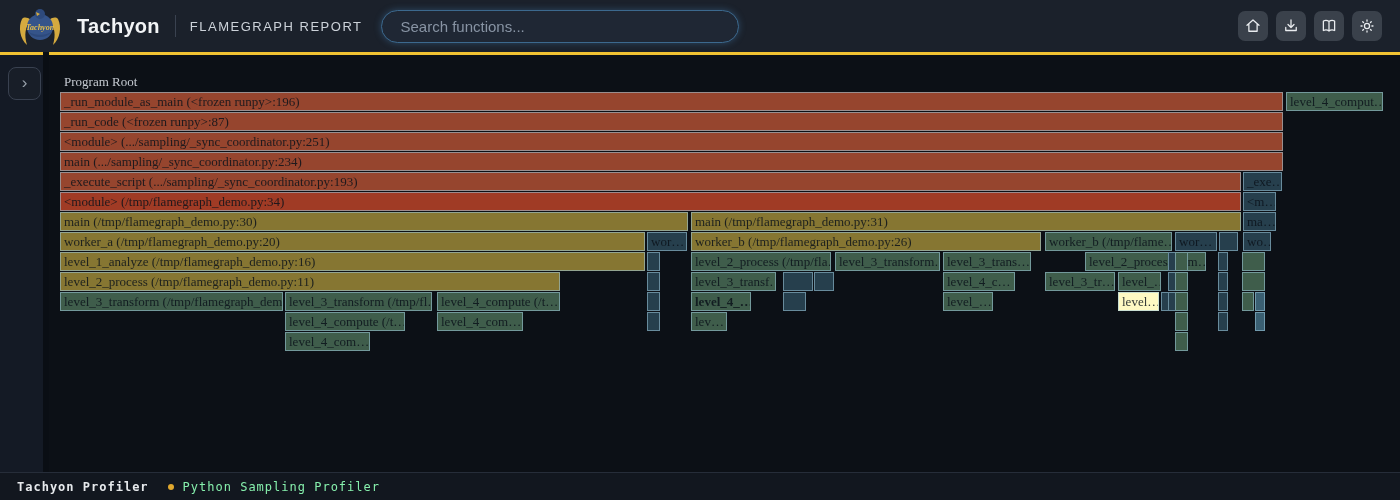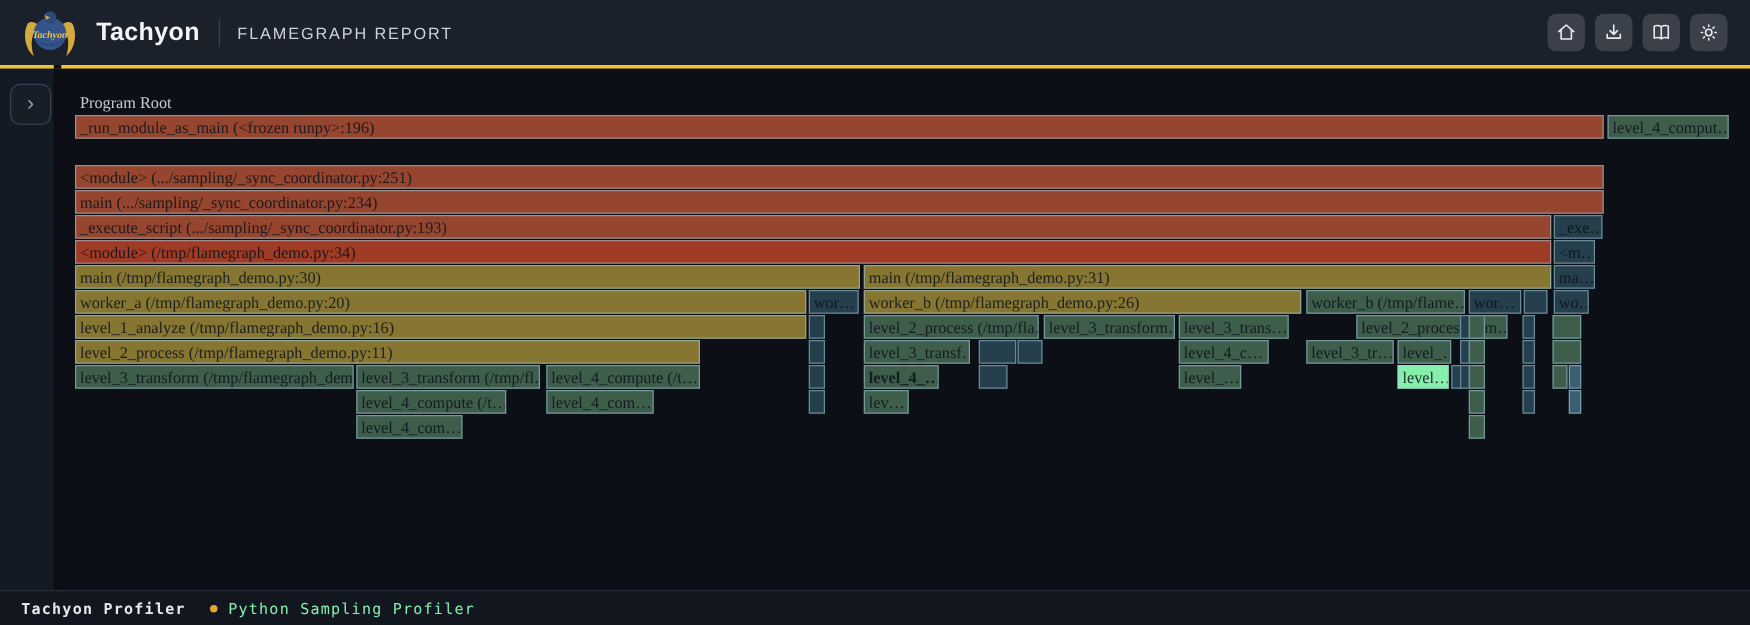--- a/index.html
+++ b/index.html
@@ -67,20 +67,21 @@
         <circle cx="24" cy="24" r="13" fill="#35548a"></circle>
         <circle cx="24" cy="11" r="5" fill="#2e4a7c"></circle>
         <path d="M20 9 l4 2 l-3 2 z" fill="#d4aa3f"></path>
         <path d="M12 28 C16 36 32 36 36 28 C32 33 16 33 12 28 Z" fill="#2e4a7c"></path>
         <text x="24" y="27" text-anchor="middle" font-size="8" font-style="italic" font-weight="bold" fill="#e8c04a" font-family="Liberation Serif, serif">Tachyon</text>
       </svg>
     </div>
     <div class="app-title">Tachyon</div>
     <div class="vdiv"></div>
     <div class="report">FLAMEGRAPH REPORT</div>
+    <input class="search" type="text" placeholder="Search functions..." style="">
     <div class="hspacer"></div>
     <div class="hbtns">
       <button class="hbtn">
         <svg width="18" height="18" viewBox="0 0 24 24">
           <path d="M4 11 L12 4 L20 11 M6.5 9.5 V19 H17.5 V9.5"></path>
         </svg>
       </button>
       <button class="hbtn">
         <svg width="18" height="18" viewBox="0 0 24 24">
           <path d="M12 4 V13.5 M8 10 L12 14 L16 10 M5 14 V18 H19 V14"></path>
@@ -111,20 +112,21 @@
       </button>
     </aside>
     <div class="side-divider"></div>
     <div class="content"></div>
   </div>
 
   <div class="flame-layer">
     <div class="root-label">Program Root</div>
   <div class="bar" style="left: 60px; top: 92px; width: 1223px; height: 19px; background: rgb(150, 69, 46);">_run_module_as_main (&lt;frozen runpy&gt;:196)</div>
       <div class="bar" style="left: 1286px; top: 92px; width: 97px; height: 19px; background: rgb(63, 93, 75);">level_4_comput…</div>
+      <div class="bar" style="left: 60px; top: 112px; width: 1223px; height: 19px; background: rgb(150, 69, 46);">_run_code (&lt;frozen runpy&gt;:87)</div>
       <div class="bar" style="left: 60px; top: 132px; width: 1223px; height: 19px; background: rgb(150, 69, 46);">&lt;module&gt; (.../sampling/_sync_coordinator.py:251)</div>
       <div class="bar" style="left: 60px; top: 152px; width: 1223px; height: 19px; background: rgb(150, 69, 46);">main (.../sampling/_sync_coordinator.py:234)</div>
       <div class="bar" style="left: 60px; top: 172px; width: 1181px; height: 19px; background: rgb(150, 69, 46);">_execute_script (.../sampling/_sync_coordinator.py:193)</div>
       <div class="bar" style="left: 1243px; top: 172px; width: 39px; height: 19px; background: rgb(38, 63, 77);">_exe…</div>
       <div class="bar" style="left: 60px; top: 192px; width: 1181px; height: 19px; background: rgb(160, 59, 37);">&lt;module&gt; (/tmp/flamegraph_demo.py:34)</div>
       <div class="bar" style="left: 1243px; top: 192px; width: 33px; height: 19px; background: rgb(38, 63, 77);">&lt;m…</div>
       <div class="bar" style="left: 60px; top: 212px; width: 628px; height: 19px; background: rgb(134, 118, 50);">main (/tmp/flamegraph_demo.py:30)</div>
       <div class="bar" style="left: 691px; top: 212px; width: 550px; height: 19px; background: rgb(134, 118, 50);">main (/tmp/flamegraph_demo.py:31)</div>
       <div class="bar" style="left: 1243px; top: 212px; width: 33px; height: 19px; background: rgb(38, 63, 77);">ma…</div>
       <div class="bar" style="left: 60px; top: 232px; width: 585px; height: 19px; background: rgb(134, 118, 50);">worker_a (/tmp/flamegraph_demo.py:20)</div>
@@ -156,21 +158,21 @@
       <div class="bar" style="left: 1175px; top: 272px; width: 13px; height: 19px; background: rgb(63, 93, 75);"></div>
       <div class="bar" style="left: 1218px; top: 272px; width: 10px; height: 19px; background: rgb(38, 63, 77);"></div>
       <div class="bar" style="left: 1242px; top: 272px; width: 23px; height: 19px; background: rgb(63, 93, 75);"></div>
       <div class="bar" style="left: 60px; top: 292px; width: 223px; height: 19px; background: rgb(63, 93, 75);">level_3_transform (/tmp/flamegraph_dem…</div>
       <div class="bar" style="left: 285px; top: 292px; width: 147px; height: 19px; background: rgb(63, 93, 75);">level_3_transform (/tmp/fl…</div>
       <div class="bar" style="left: 437px; top: 292px; width: 123px; height: 19px; background: rgb(63, 93, 75);">level_4_compute (/t…</div>
       <div class="bar" style="left: 647px; top: 292px; width: 13px; height: 19px; background: rgb(38, 63, 77);"></div>
       <div class="bar" style="left: 691px; top: 292px; width: 60px; height: 19px; background: rgb(63, 93, 75); font-weight: bold;">level_4_…</div>
       <div class="bar" style="left: 783px; top: 292px; width: 23px; height: 19px; background: rgb(38, 63, 77);"></div>
       <div class="bar" style="left: 943px; top: 292px; width: 50px; height: 19px; background: rgb(63, 93, 75);">level_…</div>
-      <div class="bar" style="left: 1118px; top: 292px; width: 41px; height: 19px; background: #86efac;">level…</div>
+      <div class="bar" style="left: 1118px; top: 292px; width: 41px; height: 19px; background: #fef9c3;">level…</div>
       <div class="bar" style="left: 1161px; top: 292px; width: 6px; height: 19px; background: rgb(38, 63, 77);"></div>
       <div class="bar" style="left: 1168px; top: 292px; width: 7px; height: 19px; background: rgb(38, 63, 77);"></div>
       <div class="bar" style="left: 1175px; top: 292px; width: 13px; height: 19px; background: rgb(63, 93, 75);"></div>
       <div class="bar" style="left: 1218px; top: 292px; width: 10px; height: 19px; background: rgb(38, 63, 77);"></div>
       <div class="bar" style="left: 1242px; top: 292px; width: 12px; height: 19px; background: rgb(63, 93, 75);"></div>
       <div class="bar" style="left: 1255px; top: 292px; width: 10px; height: 19px; background: rgb(58, 95, 114);"></div>
       <div class="bar" style="left: 285px; top: 312px; width: 120px; height: 19px; background: rgb(63, 93, 75);">level_4_compute (/t…</div>
       <div class="bar" style="left: 437px; top: 312px; width: 86px; height: 19px; background: rgb(63, 93, 75);">level_4_com…</div>
       <div class="bar" style="left: 647px; top: 312px; width: 13px; height: 19px; background: rgb(38, 63, 77);"></div>
       <div class="bar" style="left: 691px; top: 312px; width: 36px; height: 19px; background: rgb(63, 93, 75); font-family: Liberation Serif, serif;">lev…</div>

